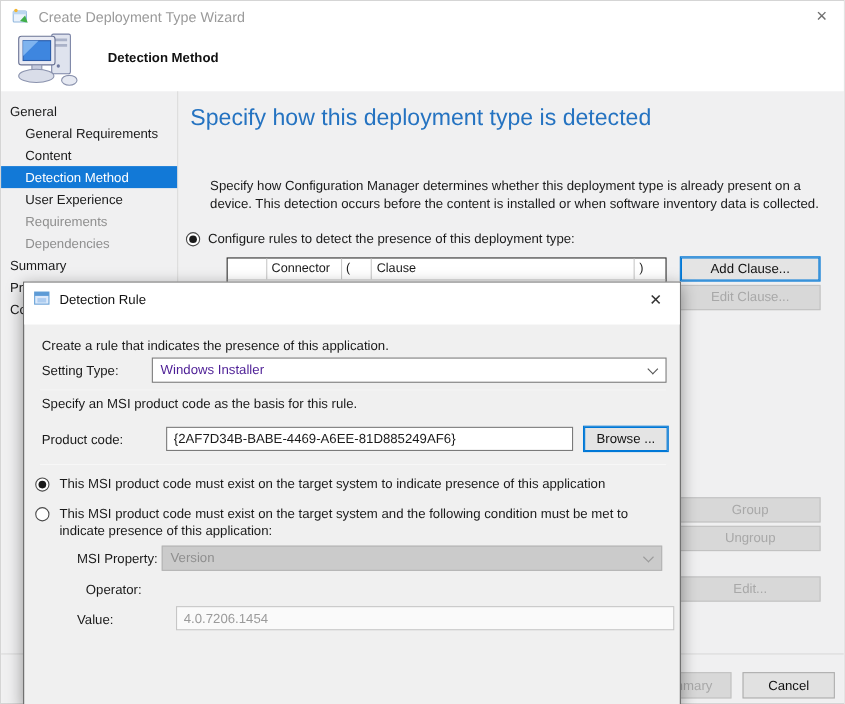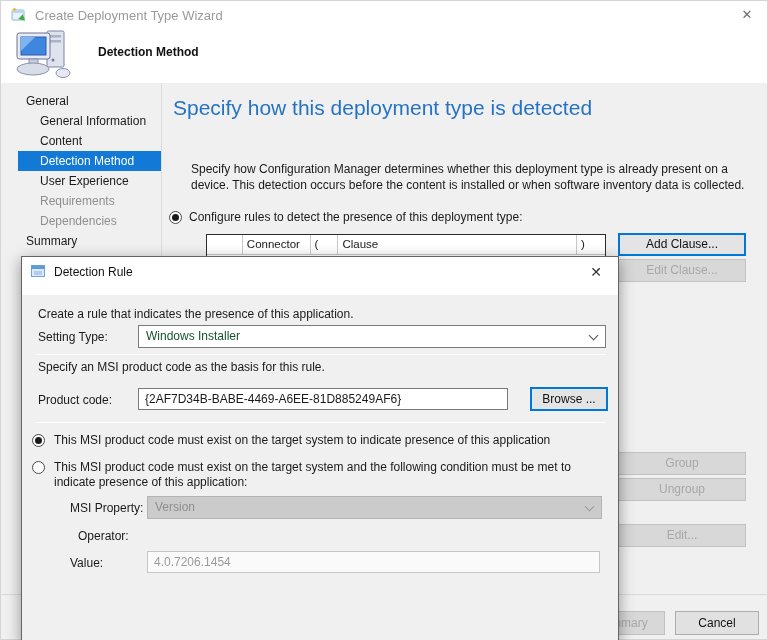--- a/index.html
+++ b/index.html
@@ -18,21 +18,21 @@
   .header { position:absolute; left:0; top:28px; right:0; height:54px; background:#fff; }
   .header .pc-icon { position:absolute; left:12px; top:-2px; }
   .header .page-title { position:absolute; left:97px; top:16px; font-weight:bold; font-size:12px; color:#111; }
 
   
   .content-area { position:absolute; left:0; top:82px; right:0; bottom:0; background:#f0f0f1; }
   .side-divider { position:absolute; left:160px; top:82px; bottom:0; width:1px; background:#dcdcdc; }
 
   
   .sidebar { position:absolute; left:0; top:90px; width:160px; }
-  .nav-item { height:20px; line-height:20px; padding-left:8px; color:#1a1a1a; white-space:nowrap; cursor:default;margin-left:17px; }
+  .nav-item { height:20px; line-height:20px; padding-left:8px; color:#1a1a1a; white-space:nowrap; cursor:default; }
   .nav-item.lvl1 { padding-left:22px; }
   .nav-item.disabled { color:#8f8f8f; }
   .nav-item.selected { background:#1279d7; color:#fff; }
 
   
   .main-heading { position:absolute; left:172px; top:95px; font-size:21px; color:#2573c1; }
   .main-desc { position:absolute; left:190px; top:160px; width:574px; line-height:16px; color:#1a1a1a; }
   .radio-row { position:absolute; left:168px; top:209px; display:flex; align-items:center; gap:7px; }
 
   .radio { width:13px; height:13px; border:1px solid #4a4a4a; border-radius:50%; background:#fff; display:inline-block; flex:0 0 auto; }
@@ -64,32 +64,32 @@
   
   .dialog { position:absolute; left:20px; top:255px; width:598px; height:386px; background:#f0f0f0; border:1px solid #646464; box-shadow:0 4px 14px rgba(0,0,0,.4); z-index:10; }
   .dlg-titlebar { position:absolute; left:0; top:0; right:0; height:38px; background:#fff; }
   .dlg-icon { position:absolute; left:8px; top:6px; width:16px; height:16px; }
   .dlg-title { position:absolute; left:32px; top:8px; font-size:12px; color:#111; }
   .dlg-close { position:absolute; right:12px; top:5px; width:20px; height:20px; text-align:center; line-height:20px; color:#333; font-size:14px; cursor:pointer; }
 
   .dlg-intro { position:absolute; left:16px; top:50px; }
   .lbl { position:absolute; color:#1a1a1a; }
   .lbl-setting { left:16px; top:73px; }
-  .combo { position:absolute; height:23px; background:#fff; border:1px solid #7a7a7a; padding:3px 22px 0 7px; color:#14532d; white-space:nowrap; overflow:hidden; }
+  .combo { position:absolute; height:23px; background:#fff; border:1px solid #7a7a7a; padding:3px 22px 0 7px; color:#4c1d95; white-space:nowrap; overflow:hidden; }
   .combo .chev { position:absolute; right:8px; top:6px; width:7px; height:7px; border-right:1.4px solid #555; border-bottom:1.4px solid #555; transform:rotate(45deg); }
   .combo.disabled { background:#cbcbcb; border-color:#b4b4b4; color:#8f8f8f; }
   .combo.disabled .chev { border-color:#9a9a9a; }
   .combo-setting { left:116px; top:68px; width:468px; }
 
   .sep { position:absolute; left:14px; width:570px; height:1px; background:#dcdcdc; border-bottom:1px solid #fdfdfd; }
   .sep1 { top:97px; } .sep2 { top:165px; }
 
   .dlg-hint { position:absolute; left:16px; top:103px; }
   .lbl-product { left:16px; top:136px; }
-  .txt { position:absolute; height:22px; border:1px solid #7a7a7a; background:#fff; font-family:"Liberation Sans",sans-serif; font-size:12px; color:#1a1a1a; padding:0 6px; }
+  .txt { position:absolute; height:22px; border:1px solid #7a7a7a; background:#fff; font-family:"Liberation Sans",sans-serif; font-size:12px; color:#1a1a1a; padding:0 6px;margin-left:13px; }
   .txt-product { left:116px; top:131px; width:370px; }
   .btn-browse { left:508px; top:130px; width:78px; height:24px; line-height:22px; }
 
   .dlg-radio1 { position:absolute; left:10px; top:176px; display:flex; gap:9px; align-items:flex-start; }
   .dlg-radio2 { position:absolute; left:10px; top:203px; display:flex; gap:9px; align-items:flex-start; }
   .dlg-radio2 .radio, .dlg-radio1 .radio { margin-top:1px; }
   .dlg-radio2 .radio-label { width:548px; line-height:15px; }
 
   .lbl-msiprop { left:48px; top:244px; }
   .combo-msiprop { left:125px; top:239px; width:455px; }
@@ -128,21 +128,21 @@
       <ellipse cx="50" cy="46" rx="7" ry="4.5" fill="#e6e9f2" stroke="#8a92ad"></ellipse>
     </svg>
     <span class="page-title">Detection Method</span>
   </div>
 
   <div class="content-area"></div>
   <div class="side-divider"></div>
 
   <div class="sidebar">
     <div class="nav-item">General</div>
-    <div class="nav-item lvl1">General Information</div>
+    <div class="nav-item lvl1">General Requirements</div>
     <div class="nav-item lvl1">Content</div>
     <div class="nav-item lvl1 selected">Detection Method</div>
     <div class="nav-item lvl1">User Experience</div>
     <div class="nav-item lvl1 disabled">Requirements</div>
     <div class="nav-item lvl1 disabled">Dependencies</div>
     <div class="nav-item">Summary</div>
     <div class="nav-item">Progress</div>
     <div class="nav-item">Completion</div>
   </div>
 

